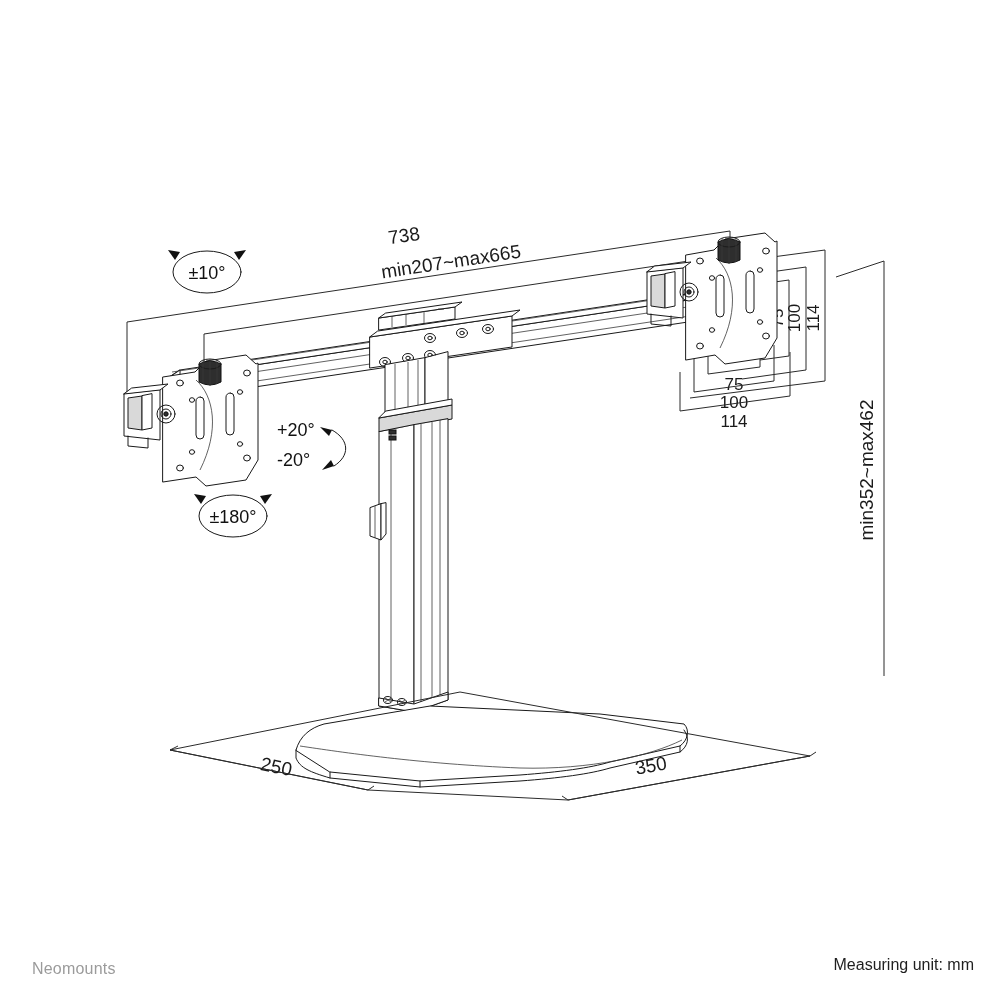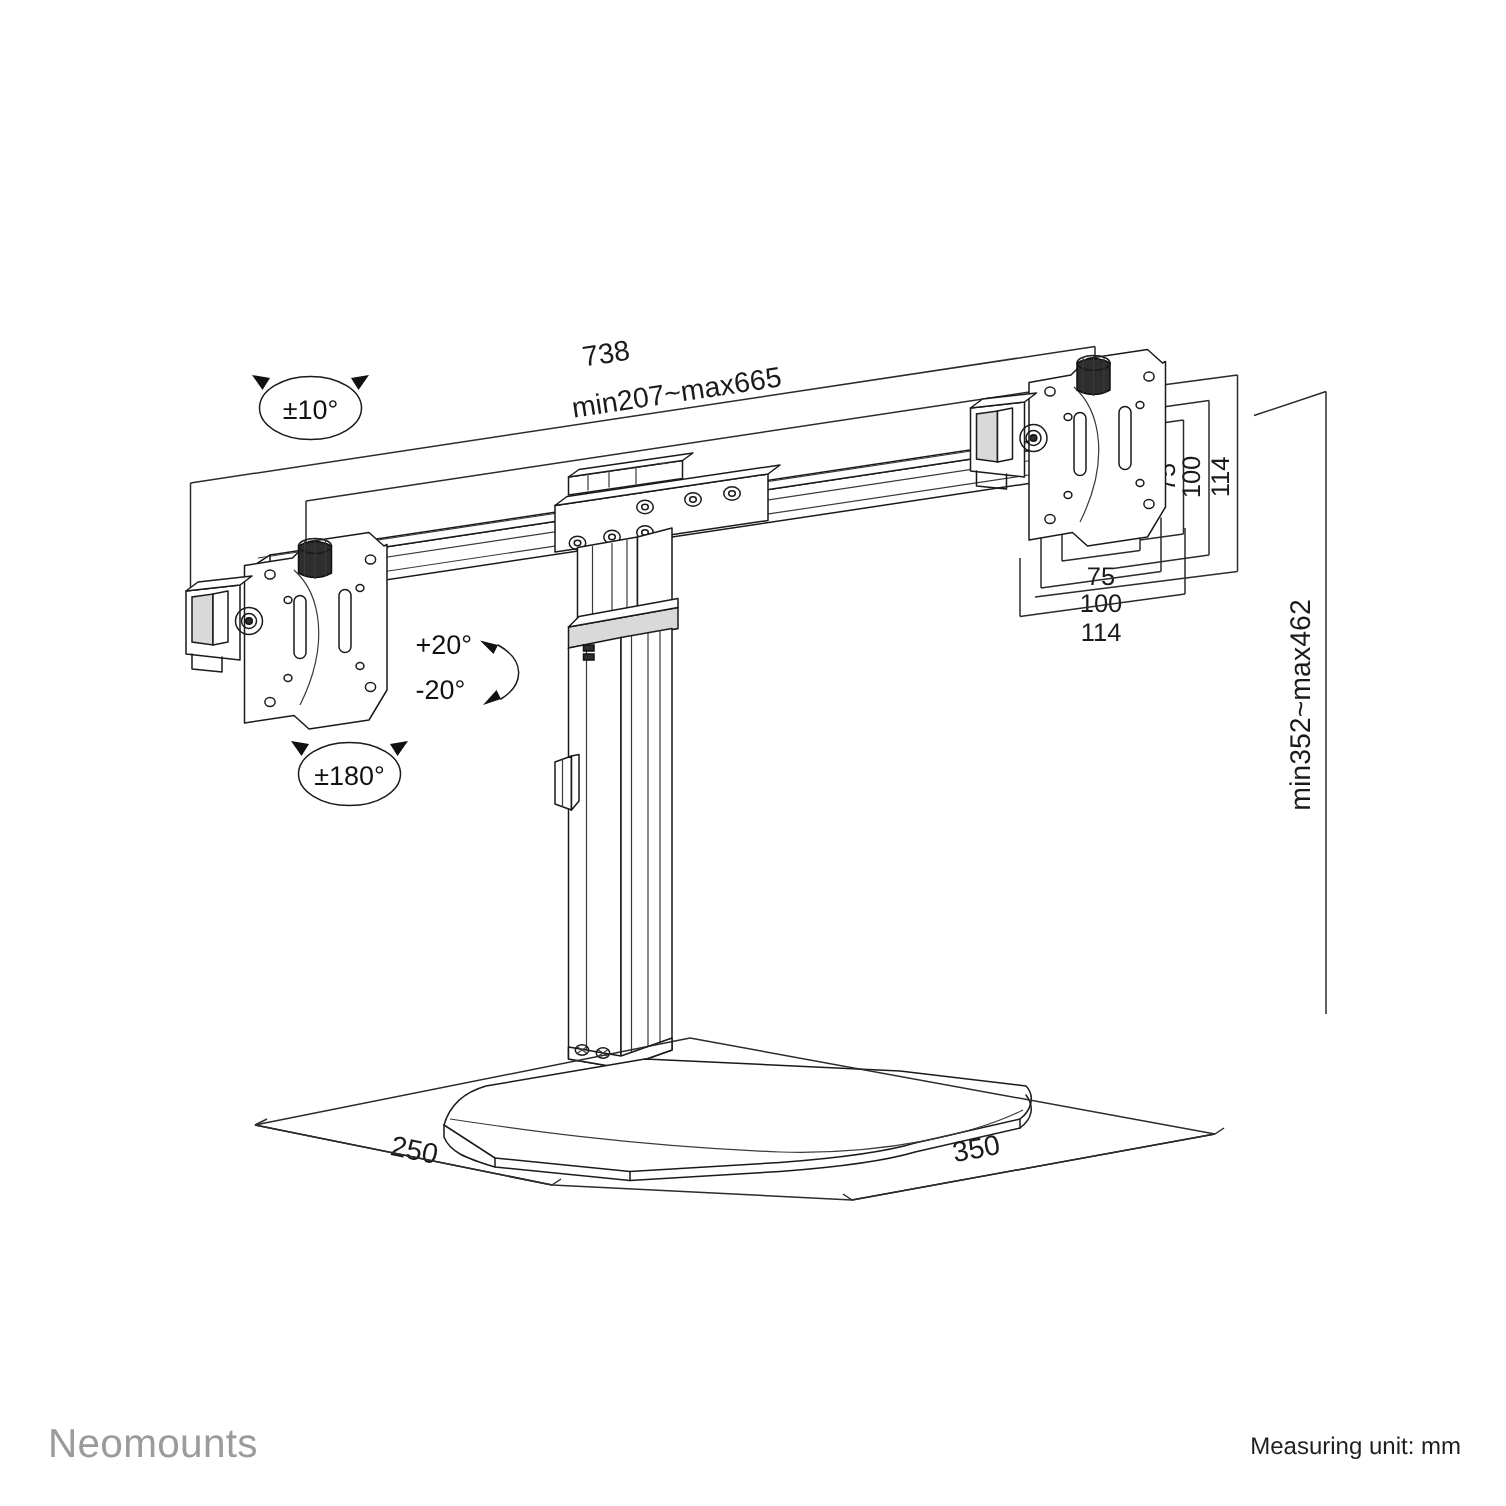--- a/index.html
+++ b/index.html
@@ -76,21 +76,21 @@
     font-family: "Liberation Sans", sans-serif;
     font-size: 18px;
     fill: #111111;
     font-weight: 500;
   }
   .footer-brand {
     position: absolute;
     left: 32px;
     bottom: 26px;
     font-family: "Liberation Sans", sans-serif;
-    font-size: 27px;
+    font-size: 16px;
     color: #9b9b9b;
     letter-spacing: 0.2px;
     white-space: nowrap;
   }
   .footer-unit {
     position: absolute;
     right: 30px;
     bottom: 30px;
     font-family: "Liberation Sans", sans-serif;
     font-size: 16px;

